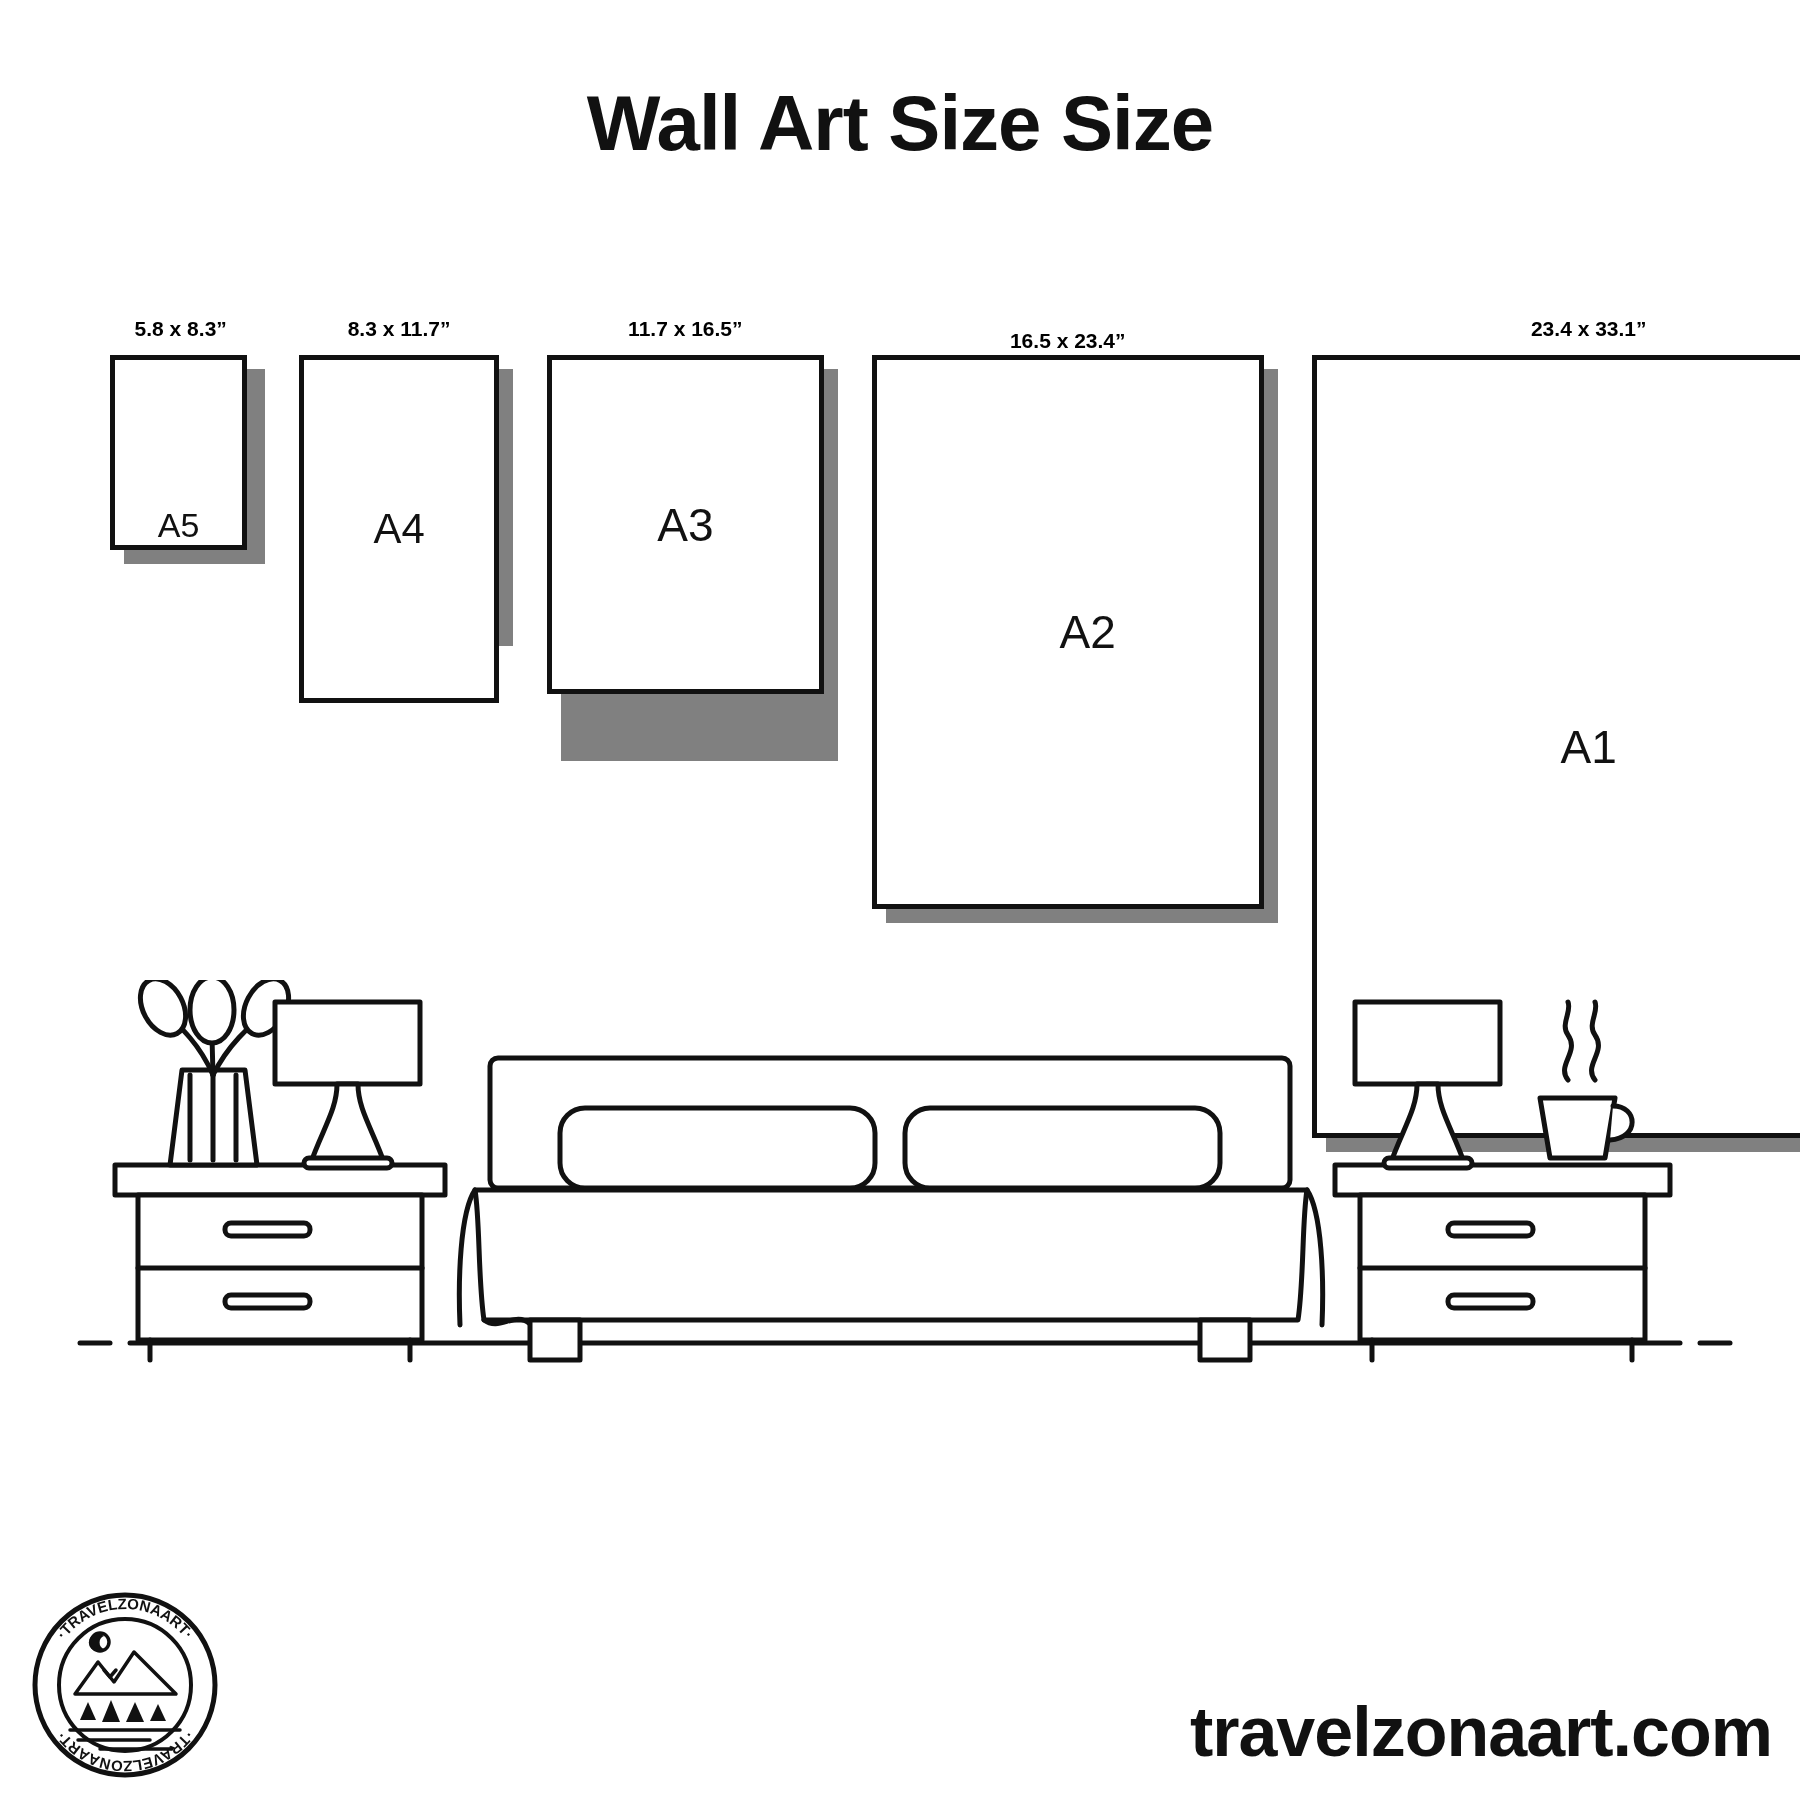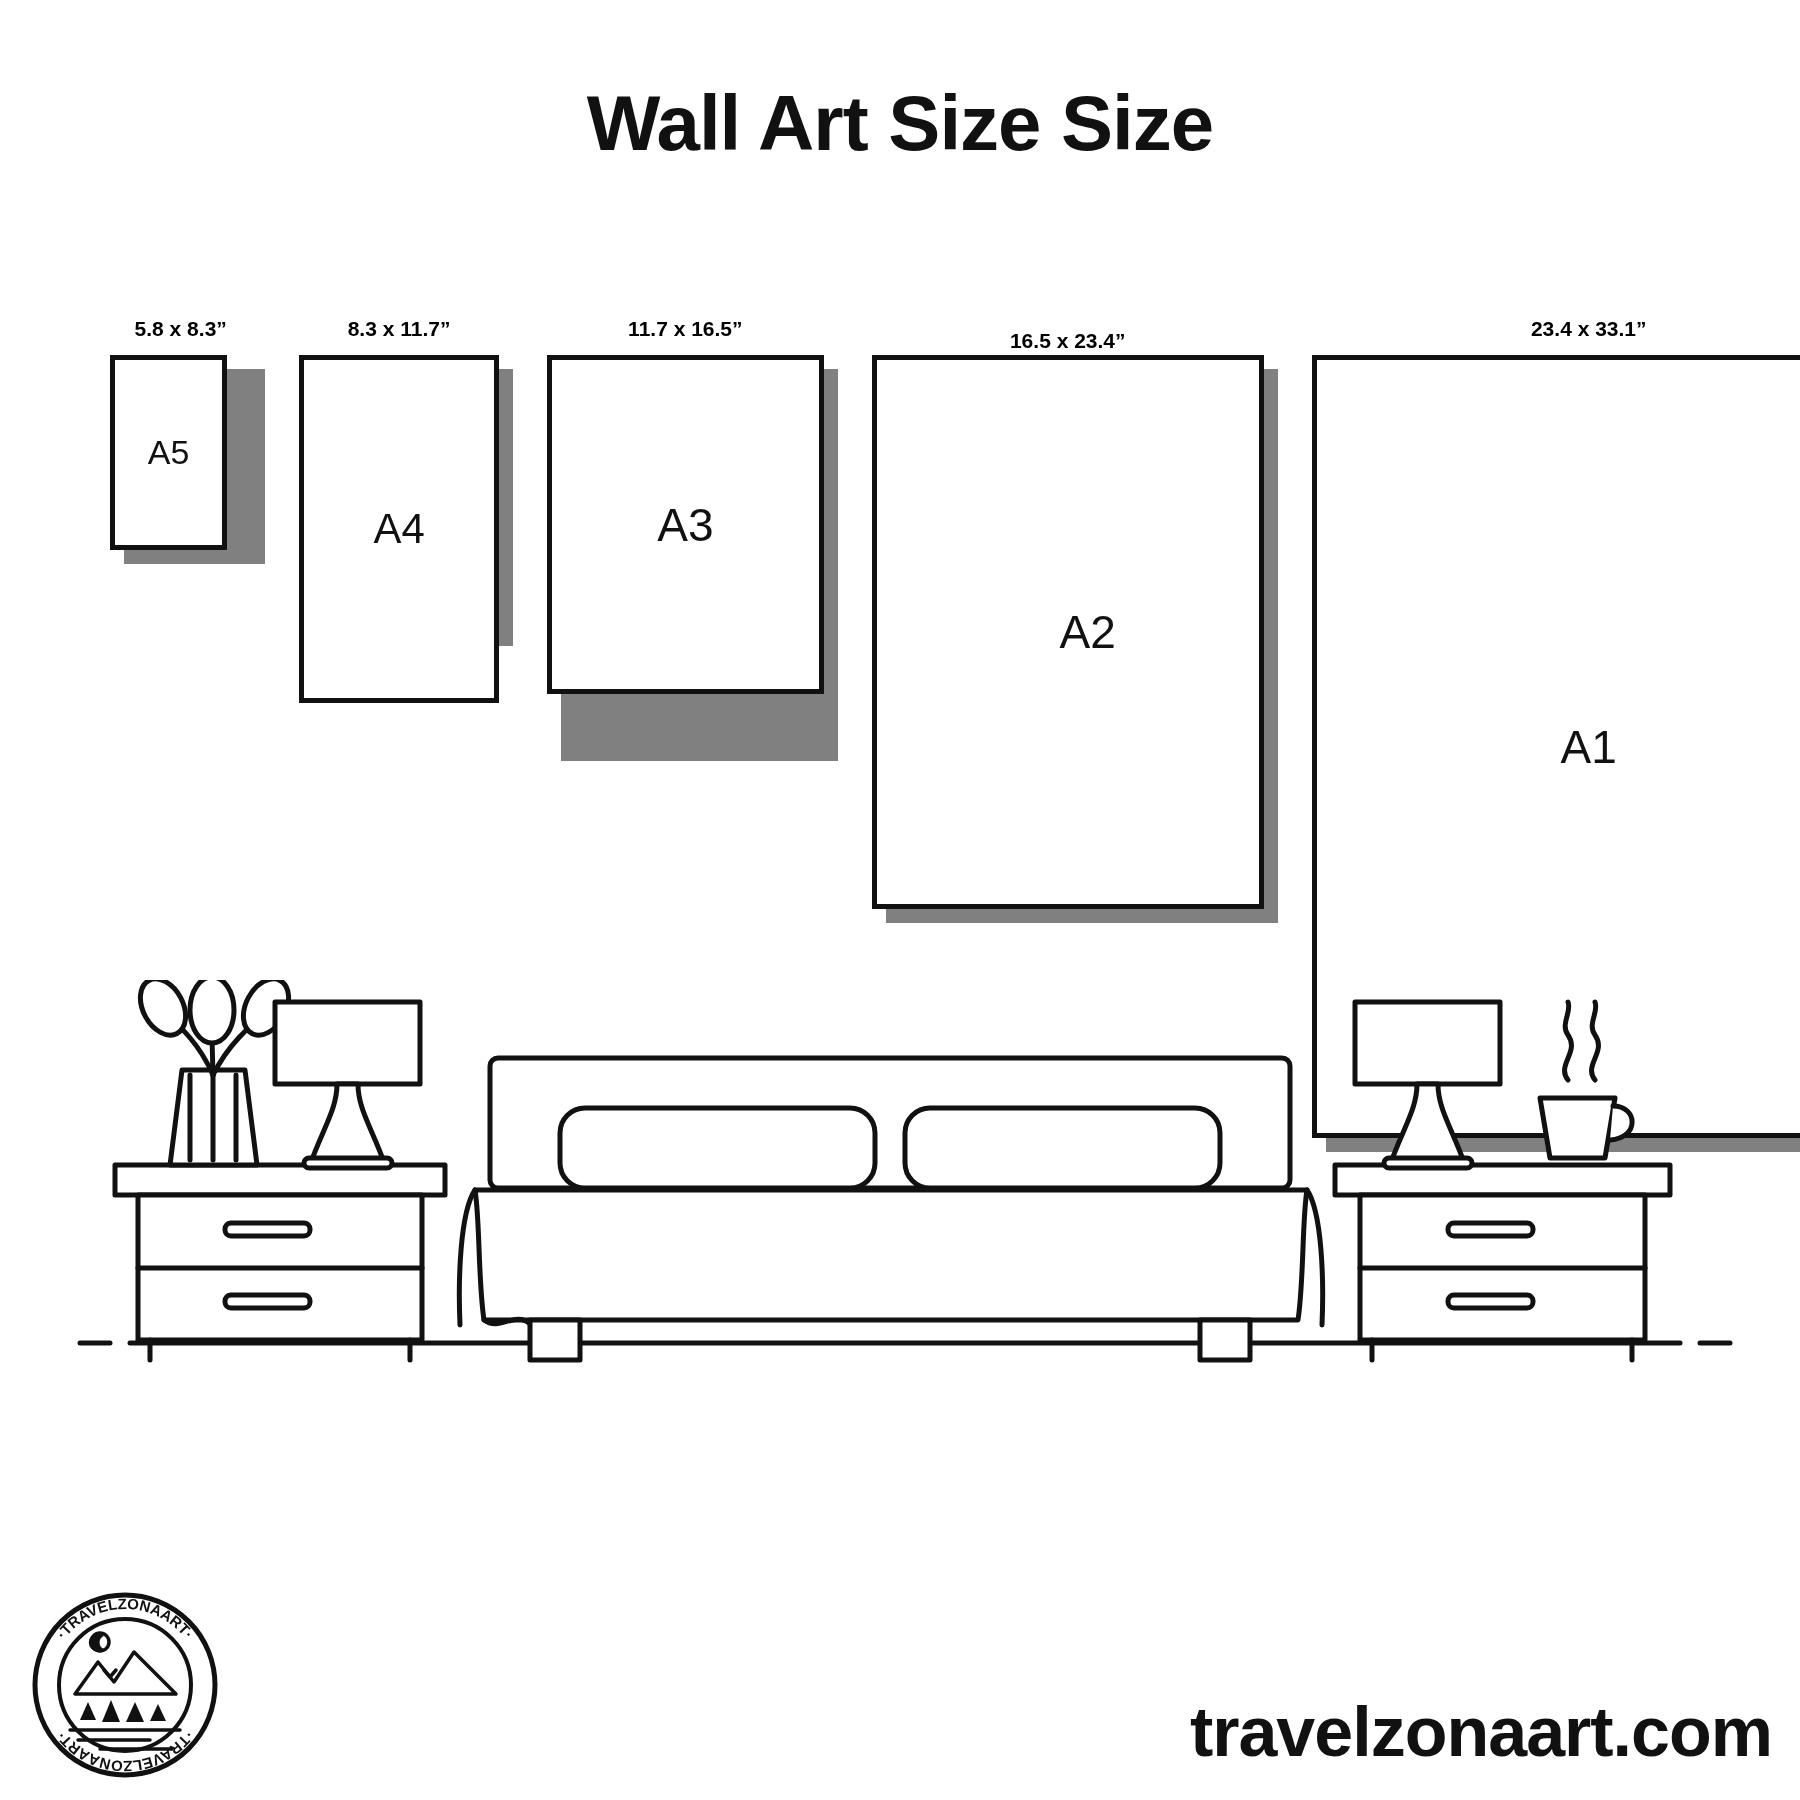--- a/index.html
+++ b/index.html
@@ -99,21 +99,21 @@
 </style>
 </head>
 <body>
 
 <div id="page-title">Wall Art Size Size</div>
 
 <div id="frames">
     <div class="frame-group" style="left: 110px; top: 355px; width: 155.4px; height: 209.132px;">
       <div class="frame-label" style="top: -38px; width: 141.4px;">5.8 x 8.3”</div>
       <div class="frame-shadow" style="left: 14px; top: 14px; width: 141.4px; height: 195.132px; background: rgb(128, 128, 128);"></div>
-      <div class="frame-box" style="left: 0px; top: 0px; width: 117px; height: 195.132px; border-color: rgb(17, 17, 17);">
+      <div class="frame-box" style="left: 0px; top: 0px; width: 137px; height: 195.132px; border-color: rgb(17, 17, 17); align-items: flex-end;">
         <span class="frame-name" style="font-size: 34px;">A5</span>
       </div>
     </div>
     <div class="frame-group" style="left: 299.4px; top: 355px; width: 213.374px; height: 291.144px;">
       <div class="frame-label" style="top: -38px; width: 199.374px;">8.3 x 11.7”</div>
       <div class="frame-shadow" style="left: 14px; top: 14px; width: 199.374px; height: 277.144px; background: rgb(128, 128, 128);"></div>
       <div class="frame-box" style="left: 0px; top: 0px; width: 199.374px; height: 348px; border-color: rgb(17, 17, 17);">
         <span class="frame-name" style="font-size: 41.8685px;">A4</span>
       </div>
     </div>

